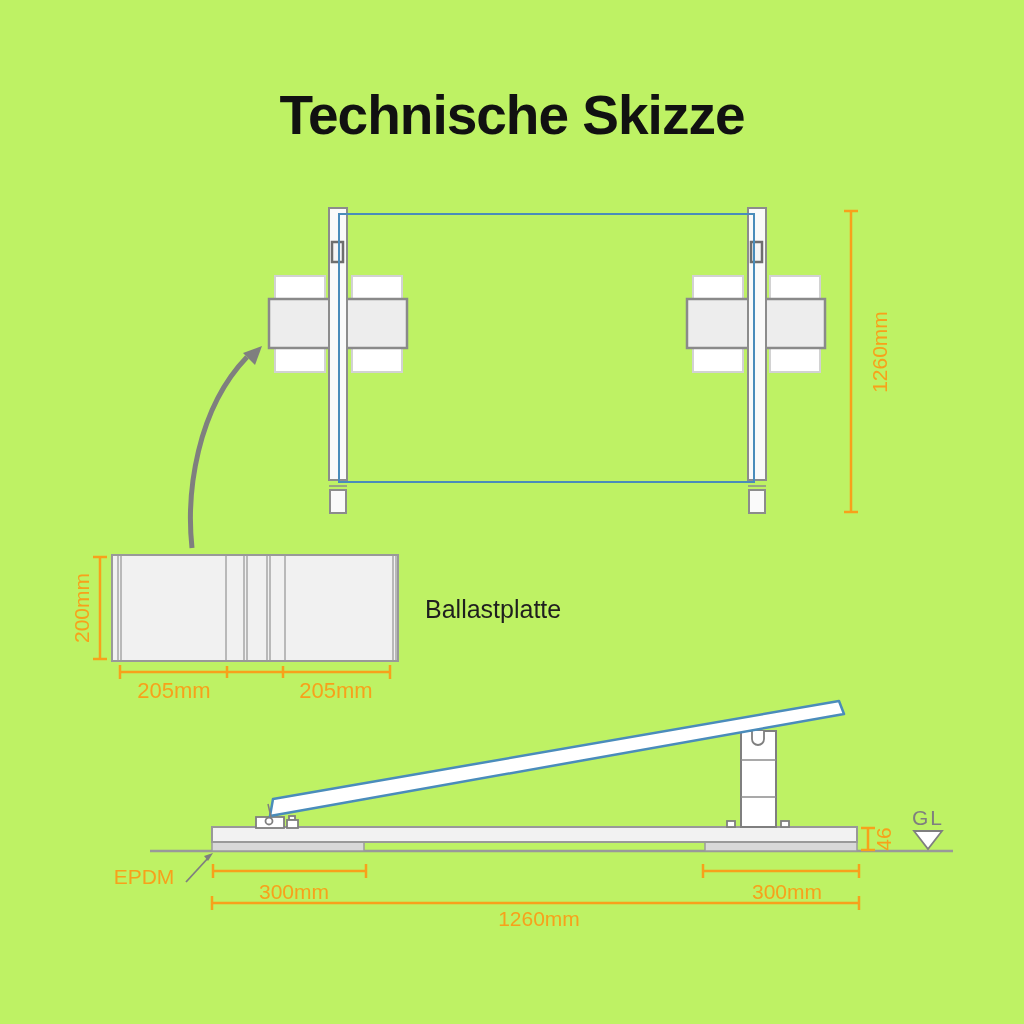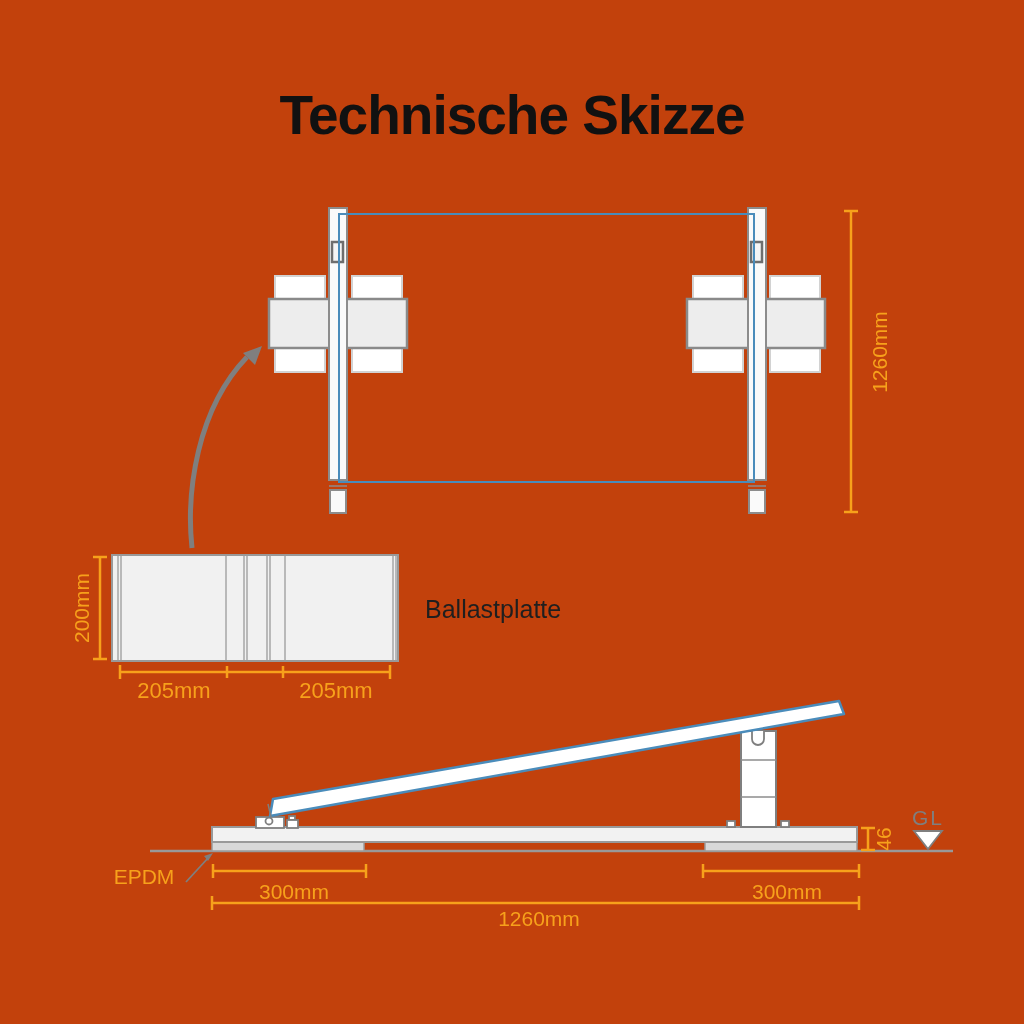--- a/index.html
+++ b/index.html
@@ -1,16 +1,16 @@
 <!DOCTYPE html>
 <html><head>
 <meta charset="utf-8">
 <style>
   html,body{margin:0;padding:0;background:#ffffff;}
-  .canvas{position:relative;width:1024px;height:1024px;background:#c2410c;overflow:hidden;text-align:right;}
+  .canvas{position:relative;width:1024px;height:1024px;background:#bef264;overflow:hidden;text-align:right;}
   svg{display:block;}
   text{font-family:"Liberation Sans","DejaVu Sans",sans-serif;}
   .t-title{font-size:55px;font-weight:700;fill:#111111;letter-spacing:-1px;}
   .t-label{font-size:25px;fill:#1f1f1f;}
   .t-dim{font-size:21px;fill:#F7A11B;}
   .t-dim22{font-size:22px;fill:#F7A11B;}
   .t-gray{font-size:21px;fill:#7F7F7F;letter-spacing:2px;}
   .ln-dim{stroke:#F7A11B;stroke-width:2.5;fill:none;stroke-linecap:butt;}
   .ground{stroke:#999999;stroke-width:2.5;fill:none;}
   .rail{fill:#FAFAFA;stroke:#8C8C8C;stroke-width:2;}

